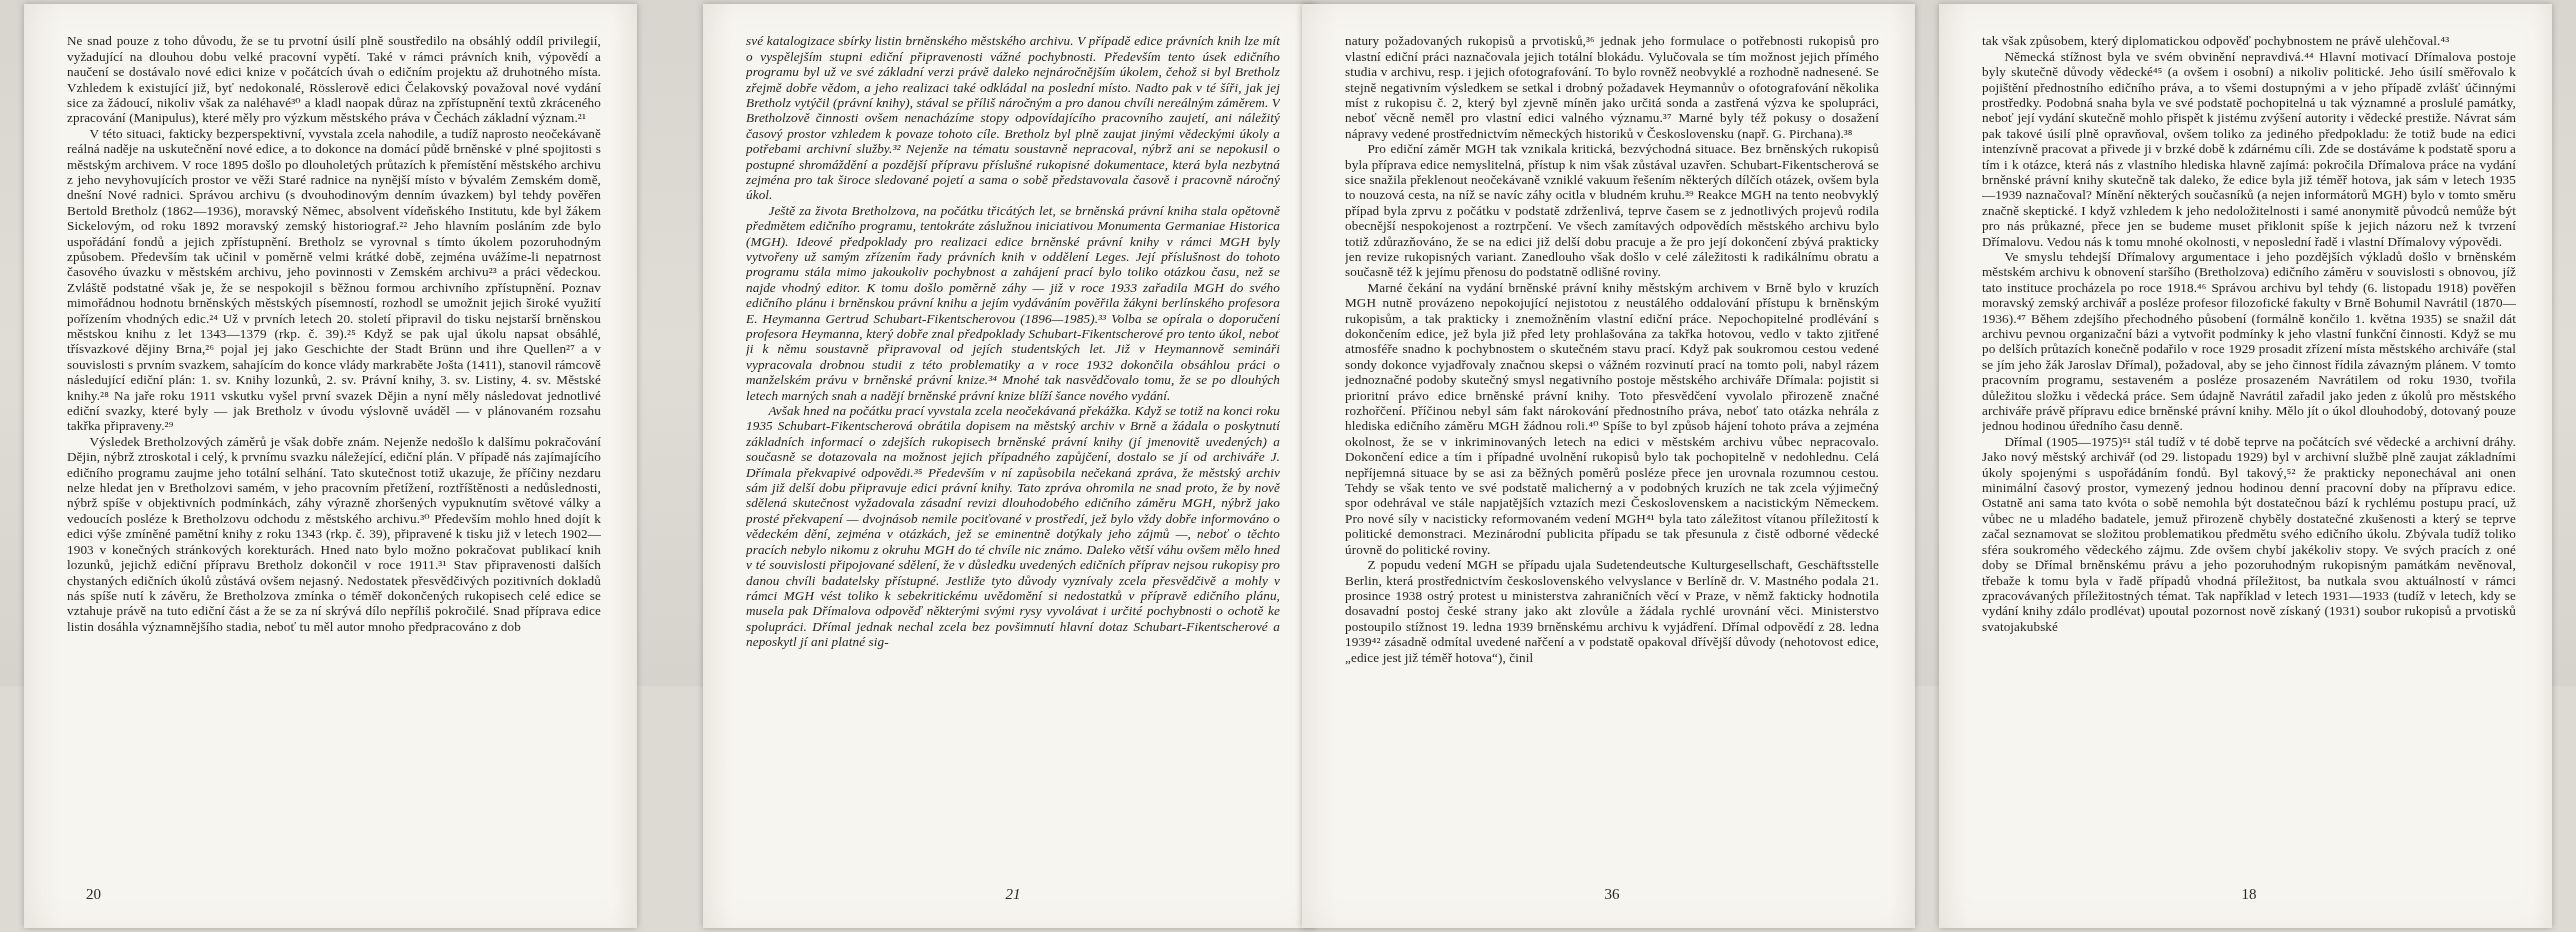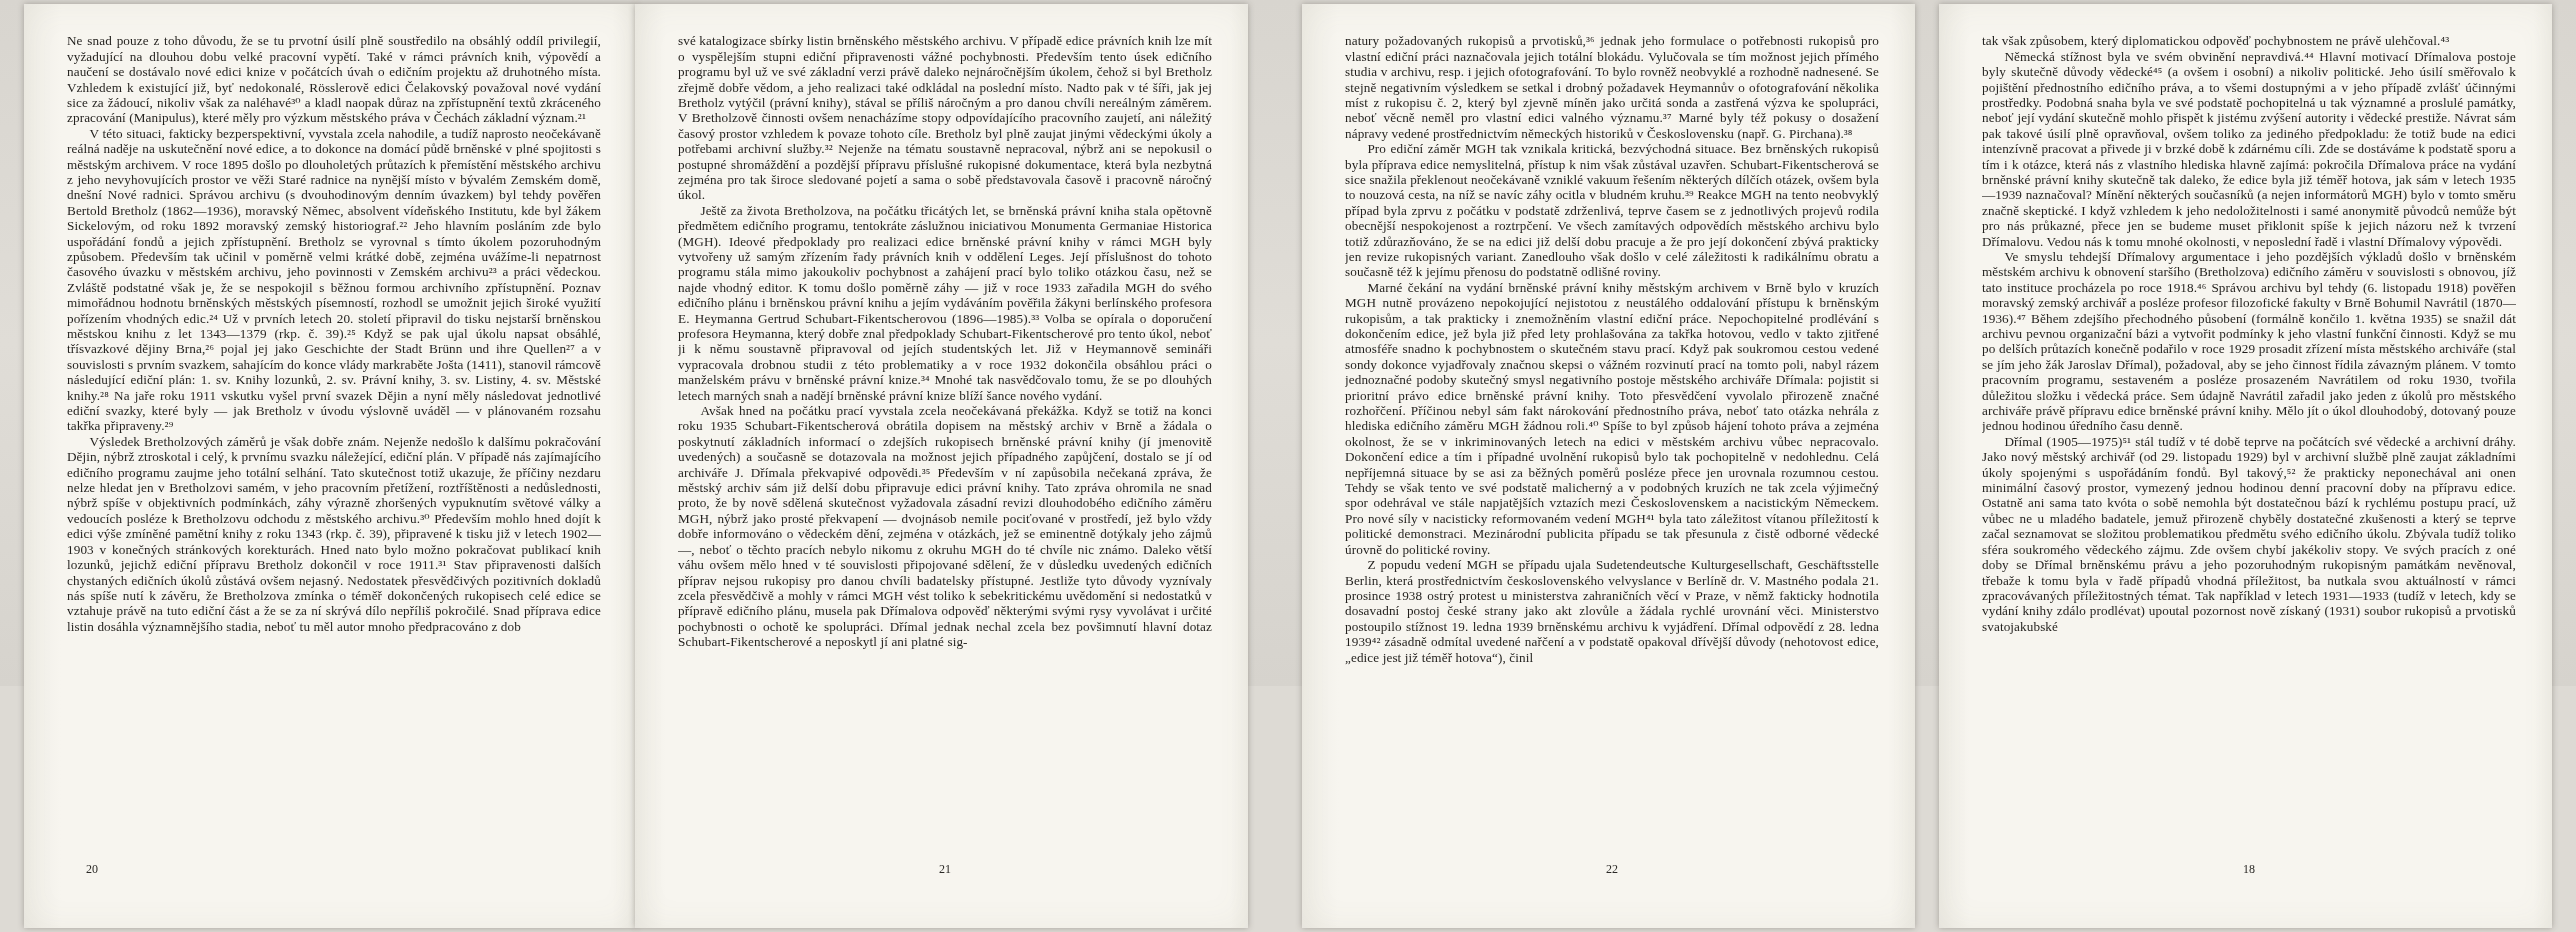--- a/index.html
+++ b/index.html
@@ -17,37 +17,37 @@
   .page {
     position: absolute;
     top: 4.3px;
     height: 924px;
     width: 613px;
     background: #f6f4ee;
     box-shadow: 0 0 6px rgba(60,55,45,0.35), inset 0 0 34px rgba(120,110,90,0.07);
     padding: 29px 36px 0 43px;
   }
   .page.p0 { left: 24px;   background: linear-gradient(90deg, #efede6 0%, #f7f5ef 6%, #f7f5ef 96%, #eeece5 100%); }
-  .page.p1 { left: 635px;  background: linear-gradient(90deg, #eeece5 0%, #f7f5ef 5%, #f7f5ef 97%, #f0eee7 100%); }
+  .page.p1 { left: 703px;  background: linear-gradient(90deg, #eeece5 0%, #f7f5ef 5%, #f7f5ef 97%, #f0eee7 100%); font-style: italic; }
   .page.p2 { left: 1302px; background: linear-gradient(90deg, #efede6 0%, #f7f5ef 6%, #f7f5ef 96%, #eeece5 100%); }
   .page.p3 { left: 1939px; background: linear-gradient(90deg, #eeece5 0%, #f7f5ef 5%, #f7f5ef 97%, #f0eee7 100%); }
   .text-block {
     height: 829px;
     overflow: hidden;
     color: #211f1c;
     font-size: 13.2px;
     line-height: 15.4px;
     text-align: justify;
     letter-spacing: 0.1px;
   }
   .para { text-indent: 0; }
   .para.indent { text-indent: 1.7em; }
   .page-number {
-    margin-top: 0;
-    font-size: 12px;
+    margin-top: 24px;
+    font-size: 15px;
     color: #2a2825;
     text-align: center;
   }
   .page.p0 .page-number { text-align: left; padding-left: 19px; }
 </style>
 </head>
 <body>
 
 <div class="spread">
 
@@ -69,21 +69,21 @@
     <div class="page-number">21</div>
   </div>
 
   <div class="page p2">
     <div class="text-block">
         <p class="para">natury požadovaných rukopisů a prvotisků,³⁶ jednak jeho formulace o potřebnosti rukopisů pro vlastní ediční práci naznačovala jejich totální blokádu. Vylučovala se tím možnost jejich přímého studia v archivu, resp. i jejich ofotografování. To bylo rovněž neobvyklé a rozhodně nadnesené. Se stejně negativním výsledkem se setkal i drobný požadavek Heymannův o ofotografování několika míst z rukopisu č. 2, který byl zjevně míněn jako určitá sonda a zastřená výzva ke spolupráci, neboť věcně neměl pro vlastní edici valného významu.³⁷ Marné byly též pokusy o dosažení nápravy vedené prostřednictvím německých historiků v Československu (např. G. Pirchana).³⁸</p>
         <p class="para indent">Pro ediční záměr MGH tak vznikala kritická, bezvýchodná situace. Bez brněnských rukopisů byla příprava edice nemyslitelná, přístup k nim však zůstával uzavřen. Schubart-Fikentscherová se sice snažila překlenout neočekávaně vzniklé vakuum řešením některých dílčích otázek, ovšem byla to nouzová cesta, na níž se navíc záhy ocitla v bludném kruhu.³⁹ Reakce MGH na tento neobvyklý případ byla zprvu z počátku v podstatě zdrženlivá, teprve časem se z jednotlivých projevů rodila obecnější nespokojenost a roztrpčení. Ve všech zamítavých odpovědích městského archivu bylo totiž zdůrazňováno, že se na edici již delší dobu pracuje a že pro její dokončení zbývá prakticky jen revize rukopisných variant. Zanedlouho však došlo v celé záležitosti k radikálnímu obratu a současně též k jejímu přenosu do podstatně odlišné roviny.</p>
         <p class="para indent">Marné čekání na vydání brněnské právní knihy městským archivem v Brně bylo v kruzích MGH nutně provázeno nepokojující nejistotou z neustálého oddalování přístupu k brněnským rukopisům, a tak prakticky i znemožněním vlastní ediční práce. Nepochopitelné prodlévání s dokončením edice, jež byla již před lety prohlašována za takřka hotovou, vedlo v takto zjitřené atmosféře snadno k pochybnostem o skutečném stavu prací. Když pak soukromou cestou vedené sondy dokonce vyjadřovaly značnou skepsi o vážném rozvinutí prací na tomto poli, nabyl rázem jednoznačné podoby skutečný smysl negativního postoje městského archiváře Dřímala: pojistit si prioritní právo edice brněnské právní knihy. Toto přesvědčení vyvolalo přirozeně značné rozhořčení. Příčinou nebyl sám fakt nárokování přednostního práva, neboť tato otázka nehrála z hlediska edičního záměru MGH žádnou roli.⁴⁰ Spíše to byl způsob hájení tohoto práva a zejména okolnost, že se v inkriminovaných letech na edici v městském archivu vůbec nepracovalo. Dokončení edice a tím i případné uvolnění rukopisů bylo tak pochopitelně v nedohlednu. Celá nepříjemná situace by se asi za běžných poměrů posléze přece jen urovnala rozumnou cestou. Tehdy se však tento ve své podstatě malicherný a v podobných kruzích ne tak zcela výjimečný spor odehrával ve stále napjatějších vztazích mezi Československem a nacistickým Německem. Pro nové síly v nacisticky reformovaném vedení MGH⁴¹ byla tato záležitost vítanou příležitostí k politické demonstraci. Mezinárodní publicita případu se tak přesunula z čistě odborné vědecké úrovně do politické roviny.</p>
         <p class="para indent">Z popudu vedení MGH se případu ujala Sudetendeutsche Kulturgesellschaft, Geschäftsstelle Berlin, která prostřednictvím československého velvyslance v Berlíně dr. V. Mastného podala 21. prosince 1938 ostrý protest u ministerstva zahraničních věcí v Praze, v němž fakticky hodnotila dosavadní postoj české strany jako akt zlovůle a žádala rychlé urovnání věci. Ministerstvo postoupilo stížnost 19. ledna 1939 brněnskému archivu k vyjádření. Dřímal odpovědí z 28. ledna 1939⁴² zásadně odmítal uvedené nařčení a v podstatě opakoval dřívější důvody (nehotovost edice, „edice jest již téměř hotova“), činil</p>
       </div>
-    <div class="page-number">22</div>
+    <div class="page-number">36</div>
   </div>
 
   <div class="page p3">
     <div class="text-block">
         <p class="para">tak však způsobem, který diplomatickou odpověď pochybnostem ne právě ulehčoval.⁴³</p>
         <p class="para indent">Německá stížnost byla ve svém obvinění nepravdivá.⁴⁴ Hlavní motivací Dřímalova postoje byly skutečně důvody vědecké⁴⁵ (a ovšem i osobní) a nikoliv politické. Jeho úsilí směřovalo k pojištění přednostního edičního práva, a to všemi dostupnými a v jeho případě zvlášť účinnými prostředky. Podobná snaha byla ve své podstatě pochopitelná u tak významné a proslulé památky, neboť její vydání skutečně mohlo přispět k jistému zvýšení autority i vědecké prestiže. Návrat sám pak takové úsilí plně opravňoval, ovšem toliko za jediného předpokladu: že totiž bude na edici intenzívně pracovat a přivede ji v brzké době k zdárnému cíli. Zde se dostáváme k podstatě sporu a tím i k otázce, která nás z vlastního hlediska hlavně zajímá: pokročila Dřímalova práce na vydání brněnské právní knihy skutečně tak daleko, že edice byla již téměř hotova, jak sám v letech 1935—1939 naznačoval? Mínění některých současníků (a nejen informátorů MGH) bylo v tomto směru značně skeptické. I když vzhledem k jeho nedoložitelnosti i samé anonymitě původců nemůže být pro nás průkazné, přece jen se budeme muset přiklonit spíše k jejich názoru než k tvrzení Dřímalovu. Vedou nás k tomu mnohé okolnosti, v neposlední řadě i vlastní Dřímalovy výpovědi.</p>
         <p class="para indent">Ve smyslu tehdejší Dřímalovy argumentace i jeho pozdějších výkladů došlo v brněnském městském archivu k obnovení staršího (Bretholzova) edičního záměru v souvislosti s obnovou, jíž tato instituce procházela po roce 1918.⁴⁶ Správou archivu byl tehdy (6. listopadu 1918) pověřen moravský zemský archivář a posléze profesor filozofické fakulty v Brně Bohumil Navrátil (1870—1936).⁴⁷ Během zdejšího přechodného působení (formálně končilo 1. května 1935) se snažil dát archivu pevnou organizační bázi a vytvořit podmínky k jeho vlastní funkční činnosti. Když se mu po delších průtazích konečně podařilo v roce 1929 prosadit zřízení místa městského archiváře (stal se jím jeho žák Jaroslav Dřímal), požadoval, aby se jeho činnost řídila závazným plánem. V tomto pracovním programu, sestaveném a posléze prosazeném Navrátilem od roku 1930, tvořila důležitou složku i vědecká práce. Sem údajně Navrátil zařadil jako jeden z úkolů pro městského archiváře právě přípravu edice brněnské právní knihy. Mělo jít o úkol dlouhodobý, dotovaný pouze jednou hodinou úředního času denně.</p>
         <p class="para indent">Dřímal (1905—1975)⁵¹ stál tudíž v té době teprve na počátcích své vědecké a archivní dráhy. Jako nový městský archivář (od 29. listopadu 1929) byl v archivní službě plně zaujat základními úkoly spojenými s uspořádáním fondů. Byl takový,⁵² že prakticky neponechával ani onen minimální časový prostor, vymezený jednou hodinou denní pracovní doby na přípravu edice. Ostatně ani sama tato kvóta o sobě nemohla být dostatečnou bází k rychlému postupu prací, už vůbec ne u mladého badatele, jemuž přirozeně chyběly dostatečné zkušenosti a který se teprve začal seznamovat se složitou problematikou předmětu svého edičního úkolu. Zbývala tudíž toliko sféra soukromého vědeckého zájmu. Zde ovšem chybí jakékoliv stopy. Ve svých pracích z oné doby se Dřímal brněnskému právu a jeho pozoruhodným rukopisným památkám nevěnoval, třebaže k tomu byla v řadě případů vhodná příležitost, ba nutkala svou aktuálností v rámci zpracovávaných příležitostných témat. Tak například v letech 1931—1933 (tudíž v letech, kdy se vydání knihy zdálo prodlévat) upoutal pozornost nově získaný (1931) soubor rukopisů a prvotisků svatojakubské</p>
       </div>
     <div class="page-number">18</div>

